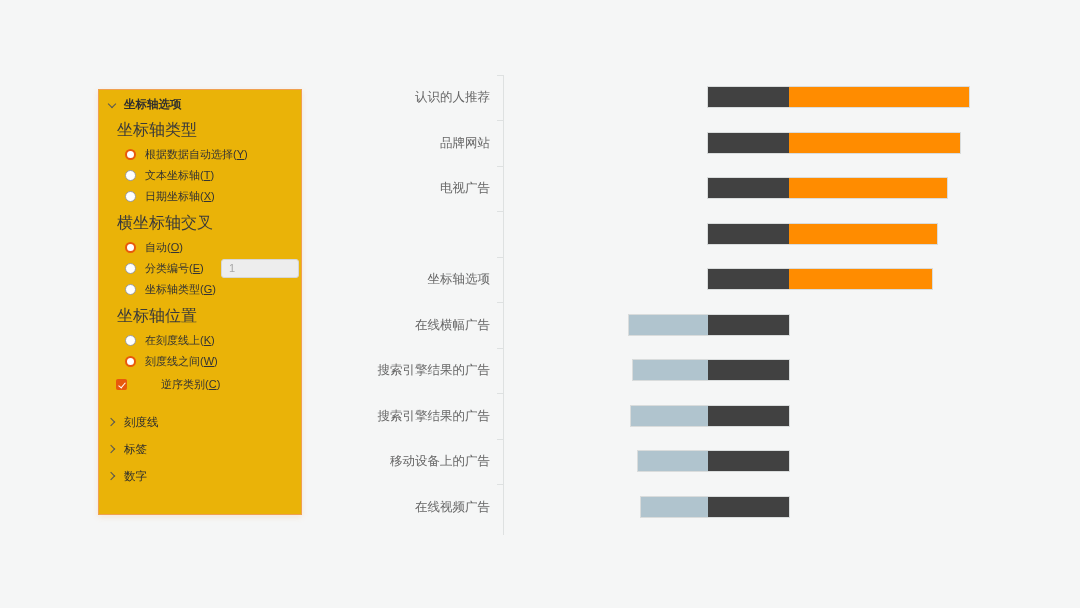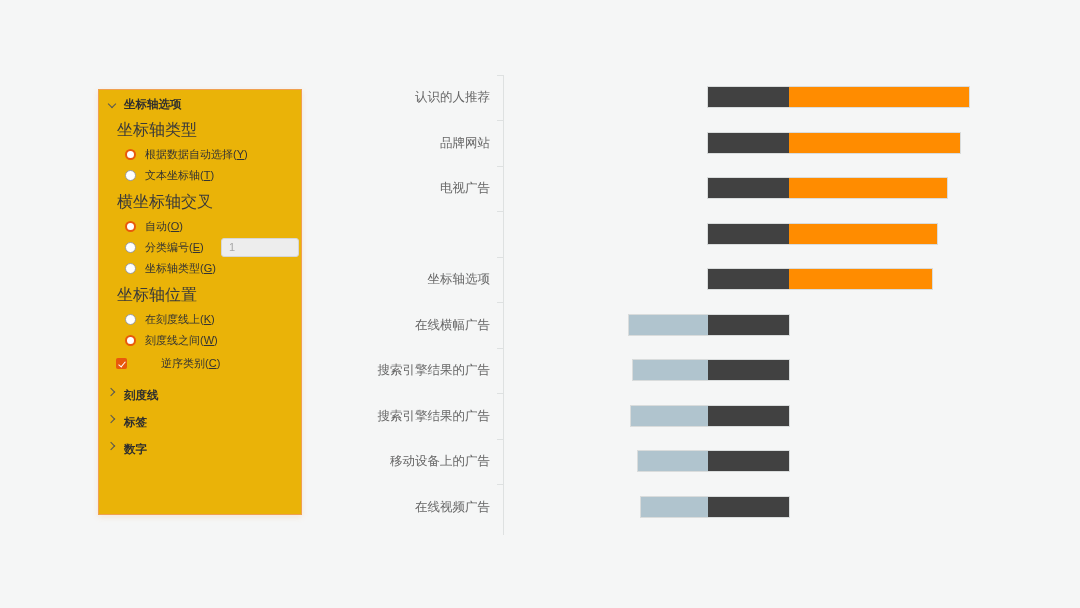--- a/index.html
+++ b/index.html
@@ -141,25 +141,26 @@
     top: 1px;
     width: 3px;
     height: 6px;
     border-right: 1.6px solid #FFFFFF;
     border-bottom: 1.6px solid #FFFFFF;
     transform: rotate(40deg);
   }
 
   .sub-head {
     display: flex;
+    align-items: center;
     gap: 7px;
     padding-left: 9px;
     height: 27px;
     font-size: 11.5px;
-    font-weight: bold;
+    font-weight: normal;
     color: #2E2E2E;
   }
   .sub-head.first { margin-top: 14px; }
 
   
   #chart {
     position: absolute;
     left: 0;
     top: 0;
     width: 1080px;
@@ -273,20 +274,24 @@
 
   <div class="group-label">坐标轴类型</div>
   <div class="opt-row sel">
     <span class="radio"></span>
     <span class="opt-label"><span>根据数据自动选择</span>(<span class="acc">Y</span>)</span>
   </div>
   <div class="opt-row">
     <span class="radio"></span>
     <span class="opt-label"><span>文本坐标轴</span>(<span class="acc">T</span>)</span>
   </div>
+  <div class="opt-row">
+    <span class="radio"></span>
+    <span class="opt-label"><span>日期坐标轴</span>(<span class="acc">X</span>)</span>
+  </div>
 
   <div class="group-label">横坐标轴交叉</div>
   <div class="opt-row sel">
     <span class="radio"></span>
     <span class="opt-label"><span>自动</span>(<span class="acc">O</span>)</span>
   </div>
   <div class="opt-row">
     <span class="radio"></span>
     <span class="opt-label"><span>分类编号</span>(<span class="acc">E</span>)</span>
     <span class="num-input">1</span>

